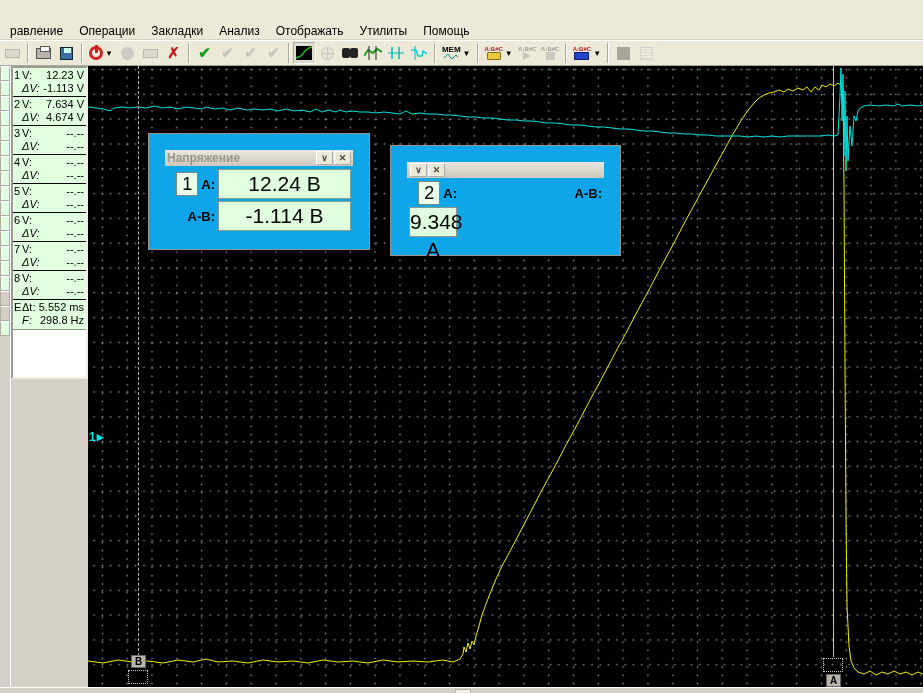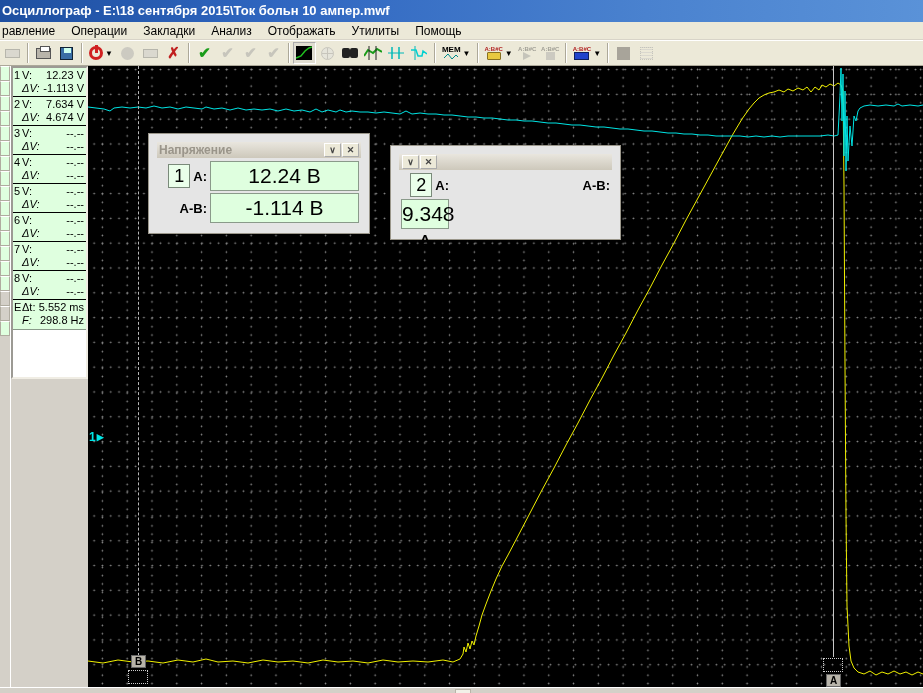--- a/index.html
+++ b/index.html
@@ -10,21 +10,21 @@
   
   .titlebar { position:absolute; left:0; top:0; width:923px; height:22px;
     background:linear-gradient(90deg,#1e4fa0 0%, #2f66c0 30%, #4a82cf 70%, #5a92d8 100%);
     color:#fff; font-weight:bold; font-size:13px; line-height:22px; padding-left:2px;
     white-space:nowrap; overflow:hidden; }
 
   
   .menubar { position:absolute; left:0; top:22px; width:923px; height:18px;
     background:#ece9d8; border-bottom:1px solid #d8d4c8; display:flex; align-items:center; }
   .menu-item { font-size:12px; color:#000; padding:0 8px; height:18px; line-height:18px; cursor:default; }
-  .menu-item:first-child { padding-left:2px; }
+  .menu-item:first-child { padding-left:10px; }
 
   
   .toolbar { position:absolute; left:0; top:40px; width:923px; height:26px; background:#ece9d8;
     border-top:1px solid #fff; border-bottom:1px solid #aca899;
     display:flex; align-items:center; padding-left:1px; }
   .tbtn { width:23px; height:22px; display:flex; align-items:center; justify-content:center;
     border:1px solid transparent; position:relative; flex:0 0 auto; }
   .tbtn.wide { width:auto; padding:0 2px; }
   .tbtn.pressed { border:1px inset #fff; background:#e0ddd0; }
   .tsep { width:2px; height:20px; margin:0 3px; border-left:1px solid #aca899; border-right:1px solid #fff; flex:0 0 auto; }
@@ -95,22 +95,22 @@
   .blabel { left:43px; top:589px; }
   .alabel { left:738px; top:608px; }
   .dotbox { position:absolute; width:20px; height:14px; border:1px dotted #cccccc; }
   .bdotbox { left:40px; top:604px; }
   .adotbox { left:735px; top:592px; }
   .marker1 { position:absolute; left:1px; top:364px; color:#00e5e5; font-size:12px; font-weight:bold;
     display:flex; align-items:center; }
   .marker1 .arr { font-size:9px; margin-left:1px; }
 
   
-  .meter { position:absolute; background:#e5e5e5; border:1px solid #9a968a;
-    box-shadow:1px 1px 2px rgba(0,0,0,.45); padding:8px; }
+  .meter { position:absolute; background:#0ea5e9; border:1px solid #9a968a;
+    box-shadow:1px 1px 2px rgba(0,0,0,.45); padding:16px; }
   .mtitle { height:16px; display:flex; align-items:center;
     background:linear-gradient(180deg,#e9e6de,#cdc8bb);
     color:#9a958a; font-weight:bold; font-size:12px; padding:0 2px; white-space:nowrap; overflow:hidden; }
   .mtitle .ttext { flex:1; overflow:hidden; text-overflow:ellipsis; }
   .mbtn { width:17px; height:14px; background:#ece9d8; border:1px outset #fff; font-size:9px;
     line-height:12px; text-align:center; color:#444; margin-left:1px; flex:0 0 auto; }
   .mbody { display:grid; grid-template-columns:48px 1fr; gap:2px 3px; padding:3px 2px 2px 2px; align-items:stretch; }
   .mleft { display:flex; align-items:center; justify-content:flex-end; }
   .chnum { width:22px; height:24px; border:1px solid #7a8a7a; background:#eaffea;
     font-size:18px; text-align:center; line-height:23px; color:#000; margin-right:3px; }
@@ -121,23 +121,20 @@
   
   .statusbar { position:absolute; left:0; top:687px; width:923px; height:6px; background:#d4d0c8;
     border-top:1px solid #fff; }
   .sthumb { position:absolute; left:455px; top:1px; width:16px; height:5px; background:#f2f0e8; border:1px solid #b8b4a8; }
 </style>
 </head>
 <body>
 
 <div id="app">
 
-  <div class="titlebar">
-    <span>Осциллограф - E:\18 сентября 2015\Ток больн 10 ампер.mwf</span>
-  </div>
 
   <div class="menubar">
     <span class="menu-item">равление</span>
     <span class="menu-item">Операции</span>
     <span class="menu-item">Закладки</span>
     <span class="menu-item">Анализ</span>
     <span class="menu-item">Отображать</span>
     <span class="menu-item">Утилиты</span>
     <span class="menu-item">Помощь</span>
   </div>

